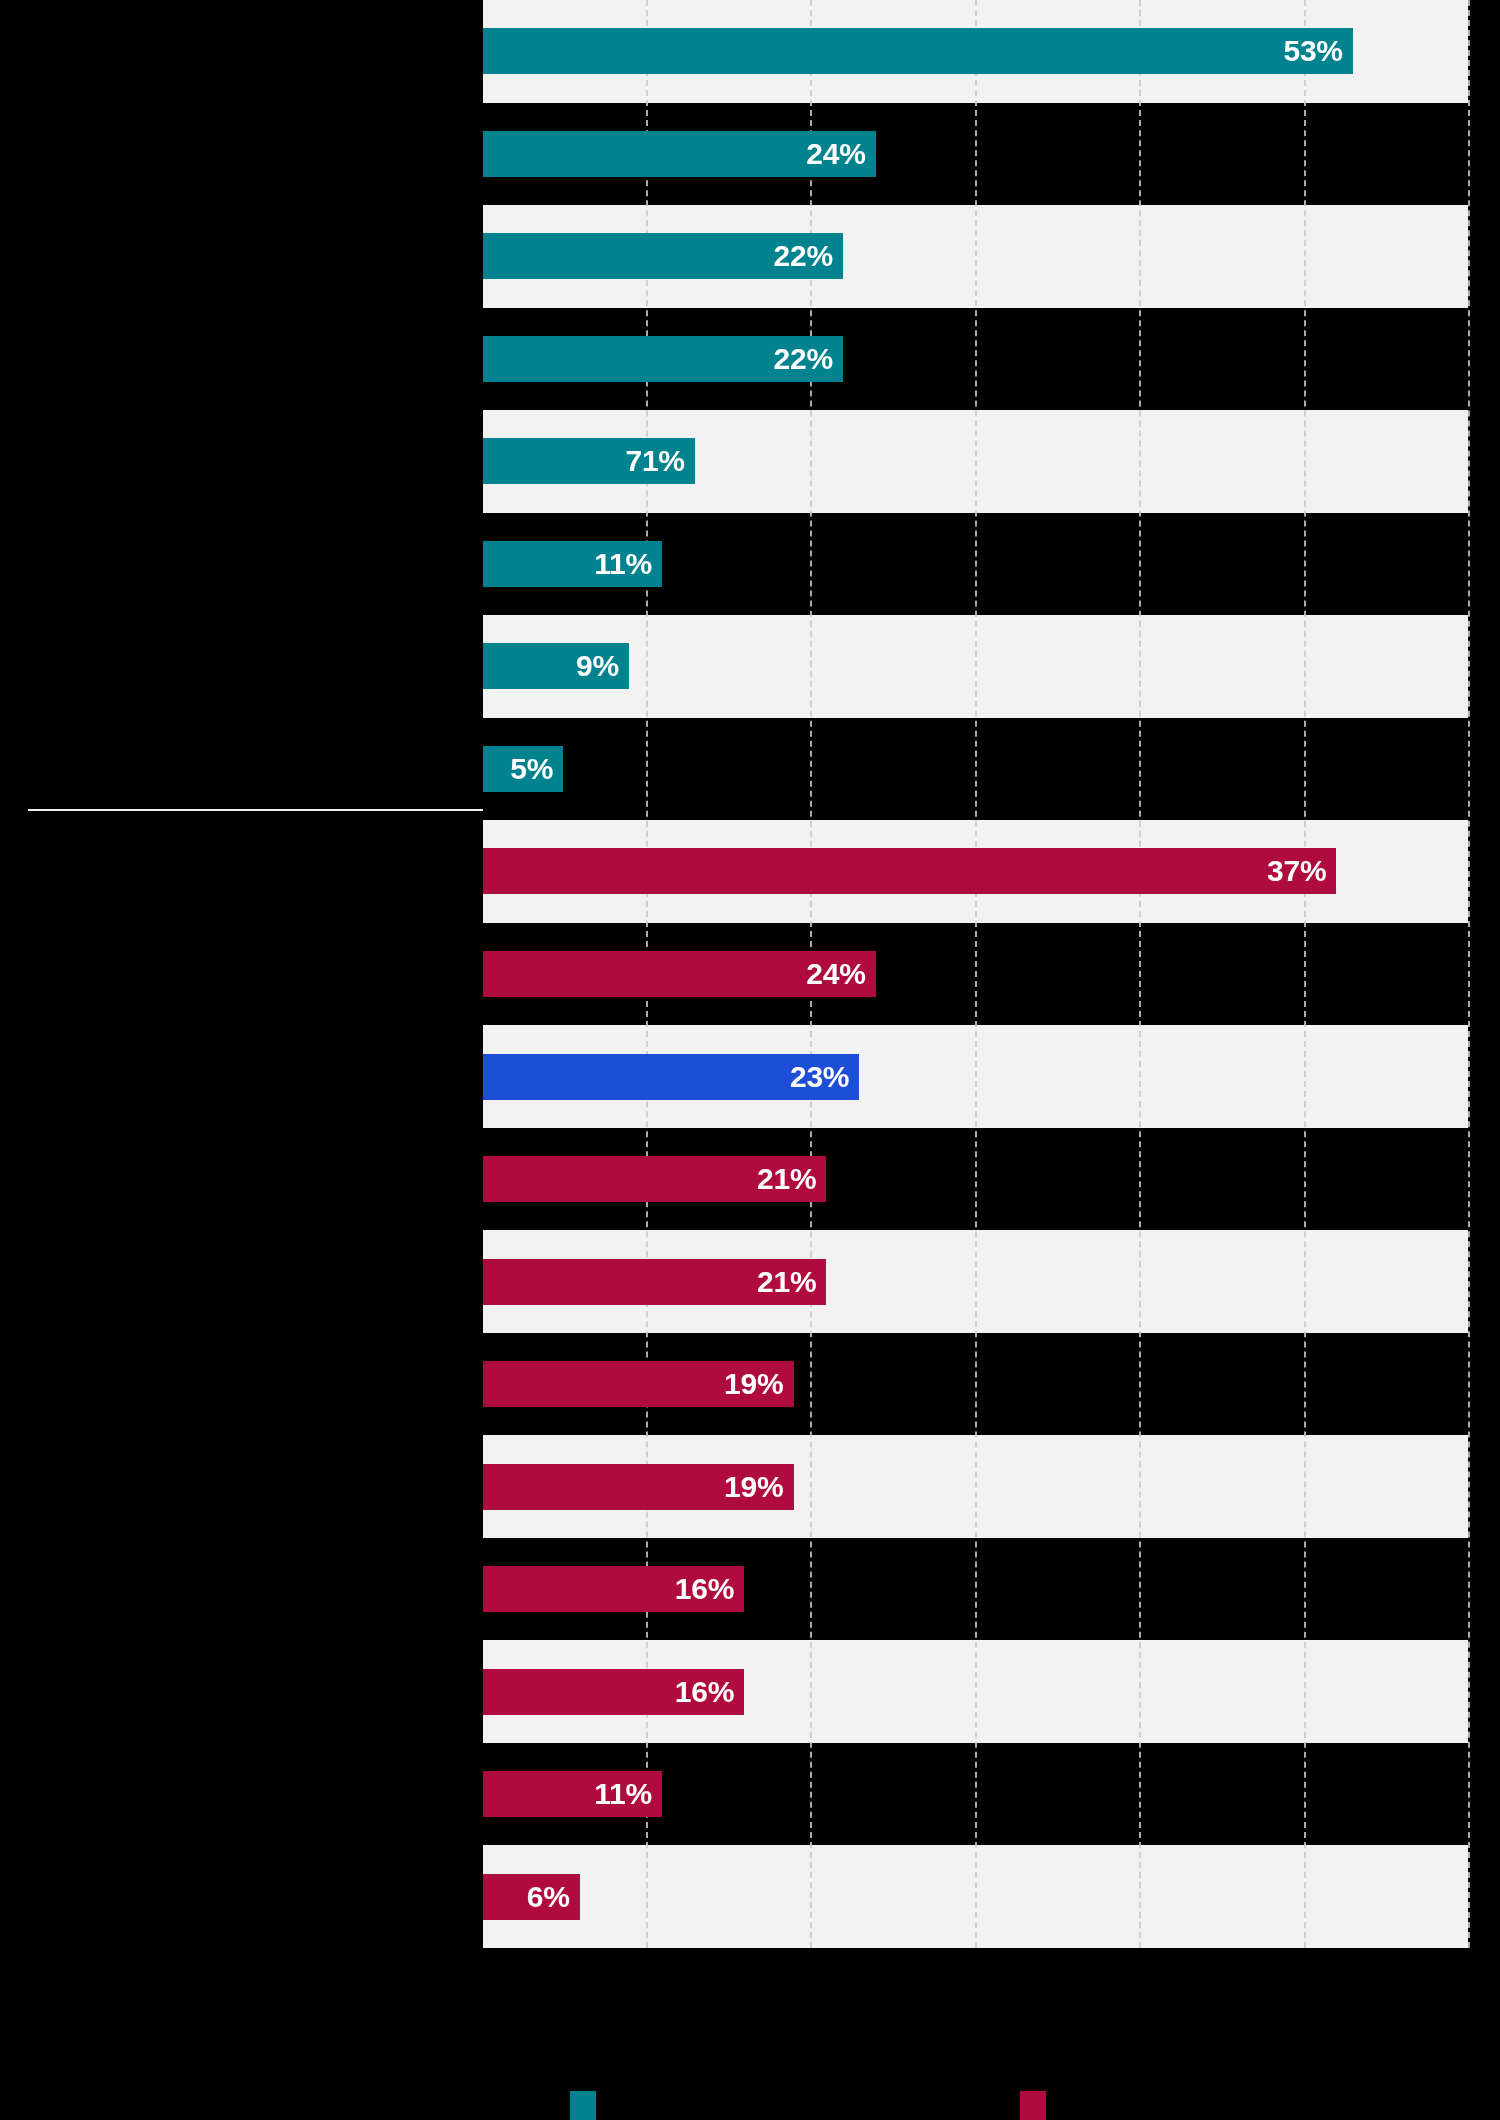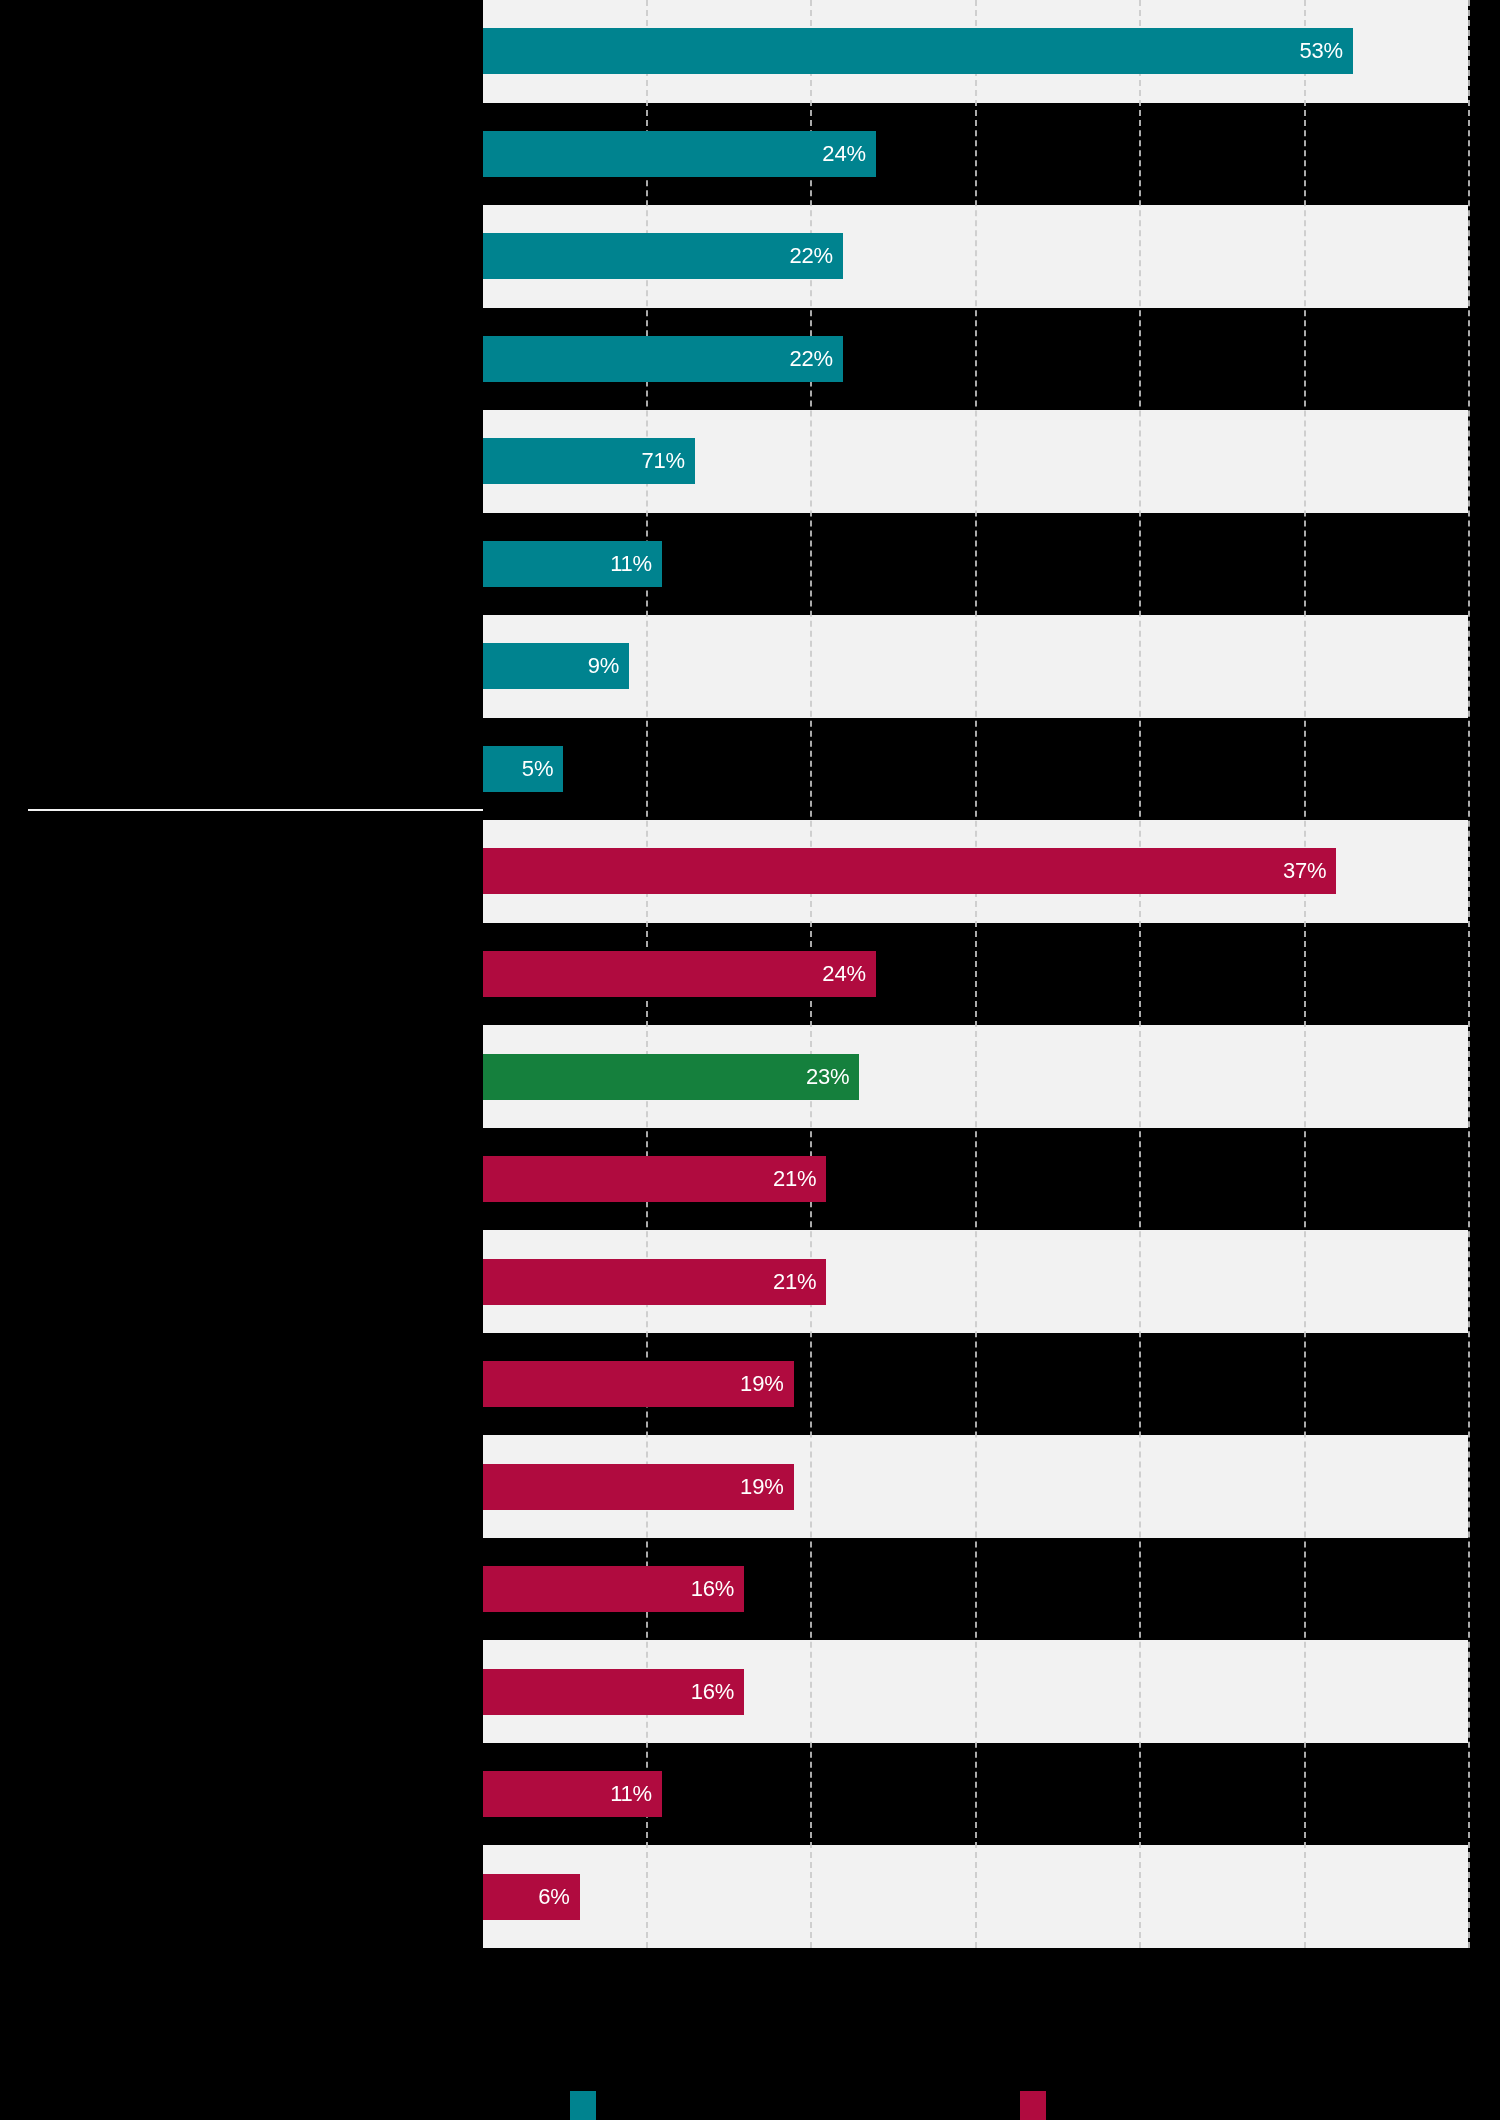--- a/index.html
+++ b/index.html
@@ -78,22 +78,22 @@
     left:0;
     height:46px;
     display:flex;
     align-items:center;
     justify-content:flex-end;
     box-sizing:border-box;
     padding-right:10px;
   }
   .bar .value{
     color:#ffffff;
-    font-size:22px;
-    font-weight:400;
+    font-size:30px;
+    font-weight:700;
     line-height:1;
     letter-spacing:-.2px;
     white-space:nowrap;
   }
 
   
   .cat-label{
     position:absolute;
     left:20px;
     width:450px;
@@ -219,21 +219,21 @@
           <div class="bar" title="52%" style="width: 855.4px; background: rgb(176, 11, 63); top: 28.2632px;">
             <span class="value" style="color: rgb(255, 255, 255);">37%</span>
           </div>
         </div>
         <div class="bar-row" style="top: 922.737px; height: 102.526px;">
           <div class="bar" title="24%" style="width: 394.8px; background: rgb(176, 11, 63); top: 28.2632px;">
             <span class="value" style="color: rgb(255, 255, 255);">24%</span>
           </div>
         </div>
         <div class="bar-row" style="top: 1025.26px; height: 102.526px;">
-          <div class="bar" title="23%" style="width: 378.35px; background: #15803d; top: 28.2632px; text-align: right;">
+          <div class="bar" title="23%" style="width: 378.35px; background: #1d4ed8; top: 28.2632px; text-align: right;">
             <span class="value" style="color: rgb(255, 255, 255);">23%</span>
           </div>
         </div>
         <div class="bar-row" style="top: 1127.79px; height: 102.526px;">
           <div class="bar" title="21%" style="width: 345.45px; background: rgb(176, 11, 63); top: 28.2632px;">
             <span class="value" style="color: rgb(255, 255, 255);">21%</span>
           </div>
         </div>
         <div class="bar-row" style="top: 1230.32px; height: 102.526px;">
           <div class="bar" title="21%" style="width: 345.45px; background: rgb(176, 11, 63); top: 28.2632px;">

